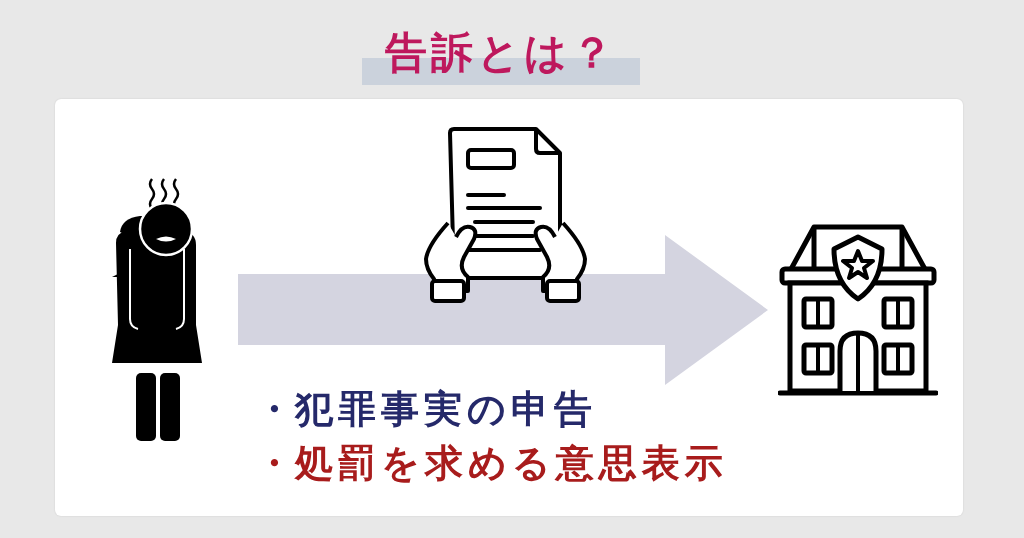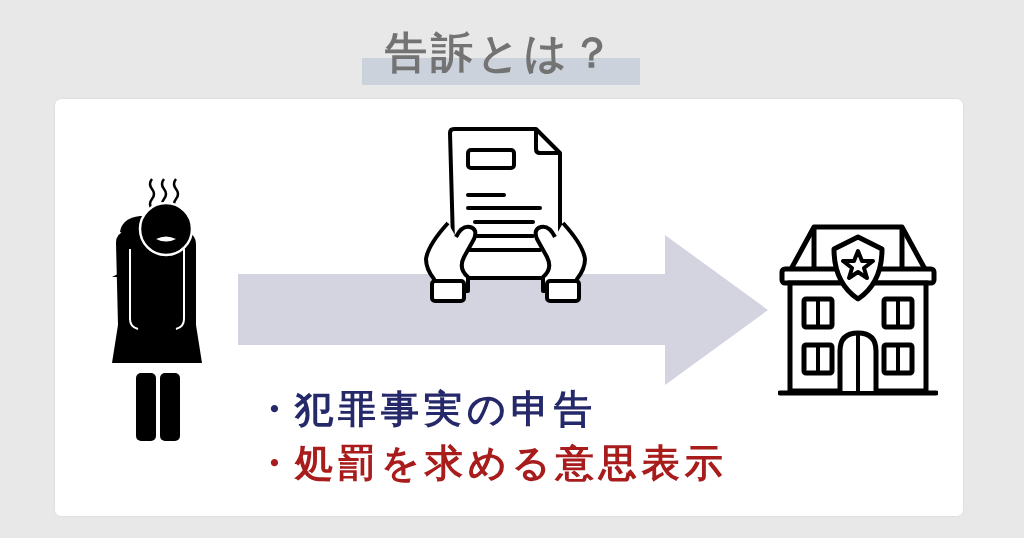--- a/index.html
+++ b/index.html
@@ -6,21 +6,21 @@
   body {
     width:1024px; height:538px; overflow:hidden;
     background:#e8e8e8;
     font-family:"DejaVu Sans","Liberation Sans",sans-serif;
     position:relative;
   }
   .title-wrap { position:absolute; left:362px; top:18px; width:278px; height:68px; }
   .title-band { position:absolute; left:0; top:40px; width:278px; height:27px; background:#cbd2dc; }
   .title-text {
     position:absolute; left:0; top:8px; width:278px; text-align:center;
-    font-size:42px; font-weight:bold; color:#737373; letter-spacing:4px; line-height:54px;
+    font-size:42px; font-weight:bold; color:#be185d; letter-spacing:4px; line-height:54px;
   }
   .card {
     position:absolute; left:55px; top:99px; width:908px; height:417px;
     background:#ffffff; border-radius:6px;
     box-shadow:0 0 2px rgba(0,0,0,0.12);
   }
   .arrow { position:absolute; left:0; top:0; }
   .icon { position:absolute; }
   .bullets { position:absolute; left:200px; top:283px; }
   .bullet {

